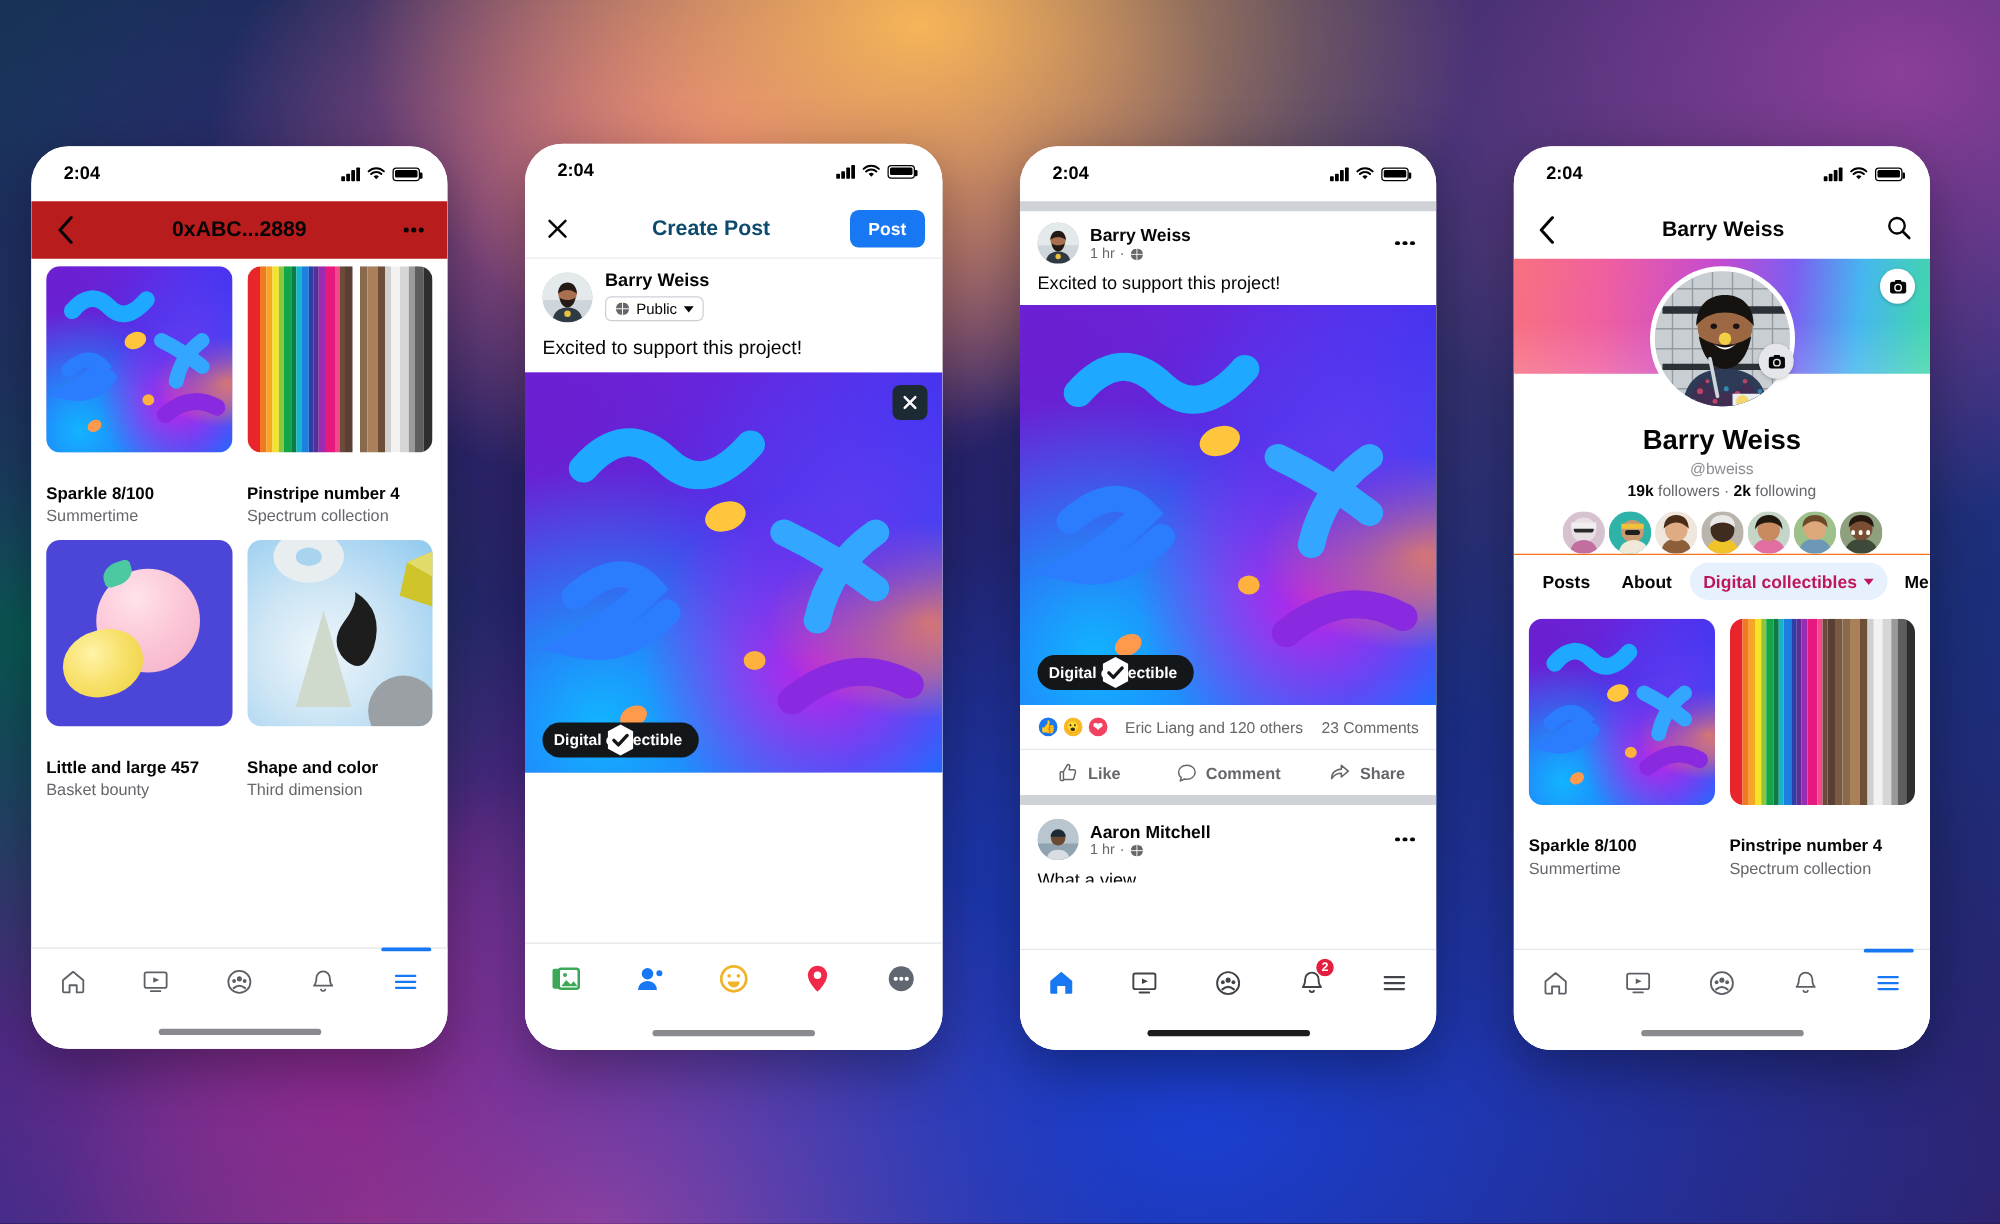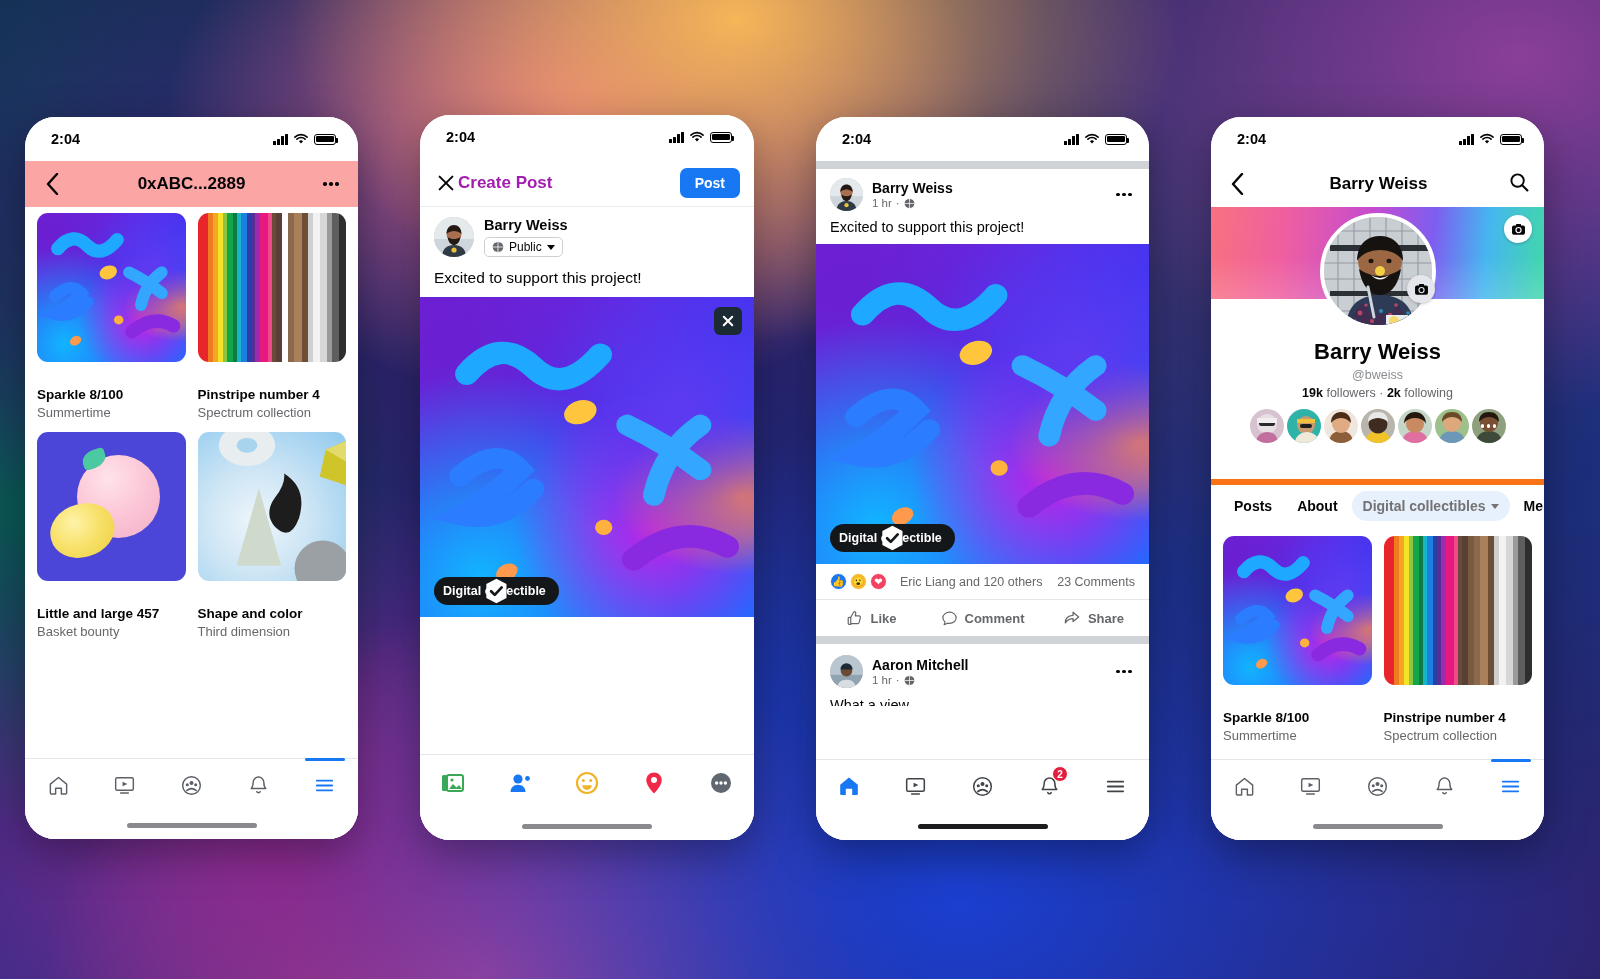--- a/index.html
+++ b/index.html
@@ -69,21 +69,21 @@
   .tabitem { position:relative; width:52px; height:52px; display:flex; align-items:center; justify-content:center; }
   .tabitem .ind { position:absolute; top:-1px; left:6px; right:6px; height:3px; border-radius:2px; background:#1877f2; }
   .badge {
     position:absolute; top:6px; right:7px; min-width:16px; height:16px; padding:0 3px;
     border-radius:9px; background:#e41e3f; color:#fff; font-size:10px; font-weight:bold;
     display:flex; align-items:center; justify-content:center; border:1.6px solid #fff;
   }
 
   
   .p-head {
-    flex:0 0 46px; display:flex; align-items:center; padding:0 16px; background:#fca5a5;
+    flex:0 0 46px; display:flex; align-items:center; padding:0 16px; background:#b91c1c;
   }
   .p-head .title { flex:1; text-align:center; font-size:17px; font-weight:bold; color:#050505; }
   .ic-back { width:22px; display:flex; align-items:center; justify-content:center; }
   .ic-dots { width:22px; display:flex; align-items:center; justify-content:center; gap:2.5px; }
   .ic-dots i { width:3.6px; height:3.6px; border-radius:50%; background:#050505; display:block; }
 
   .grid { padding: 6px 12px 0; display:grid; grid-template-columns:1fr 1fr; gap: 12px 12px; }
   .cell .thumb { width:100%; aspect-ratio:1/1; border-radius:11px; overflow:hidden; position:relative; }
   .cell .nm { font-size:13.5px; font-weight:bold; color:#050505; margin-top:25px; line-height:1.2;}
   .cell .sub { font-size:13px; color:#65676b; margin-top:2px; line-height:1.2; }
@@ -109,21 +109,21 @@
   .art-fruit .leaf { position:absolute; left:30%; top:12%; width:16%; height:12%;
     background:#4cc8a3; border-radius:60% 20% 60% 20%; transform:rotate(-18deg); }
   .art-fruit .lemon { position:absolute; left:9%; top:48%; width:44%; height:36%; border-radius:50% 46% 50% 46%;
     background: radial-gradient(circle at 40% 32%, #fff3a8 0%, #f7e067 50%, #eccf3f 100%); transform:rotate(-14deg); }
 
   
   .art-shape { background: radial-gradient(circle at 40% 60%, #eef6fb 0%, #cfe6f5 40%, #8fc9ef 100%); position:relative; }
 
   
   .cp-head { flex:0 0 48px; display:flex; align-items:center; padding:0 14px; border-bottom:1px solid #e9ebee; }
-  .cp-head .ttl { flex:1; text-align:left; font-size:17px; font-weight:bold; color:#a21caf; }
+  .cp-head .ttl { flex:1; text-align:center; font-size:17px; font-weight:bold; color:#0c4a6e; }
   .btn-post { background:#1877f2; color:#fff; font-size:14px; font-weight:bold;
               padding:7px 15px; border-radius:7px; border:none; }
   .ic-x { width:24px; height:24px; position:relative; }
   .ic-x::before,.ic-x::after { content:""; position:absolute; left:2px; top:11px; width:20px; height:2px; background:#050505; border-radius:2px; }
   .ic-x::before { transform:rotate(45deg);} .ic-x::after { transform:rotate(-45deg);}
 
   .cp-author { display:flex; align-items:center; gap:10px; padding:10px 14px 4px; }
   .av { border-radius:50%; overflow:hidden; flex:0 0 auto; background:#ccc; position:relative; }
   .cp-author .nm { font-size:14.5px; font-weight:bold; color:#050505; }
   .aud-chip { display:inline-flex; align-items:center; gap:5px; margin-top:4px;
@@ -175,23 +175,23 @@
   .pf-stats b { color:#050505; }
   .friends { display:flex; justify-content:center; gap:3px; margin-top:9px; padding:0 8px; }
   .friends .fav { width:34px; height:34px; border-radius:50%; overflow:hidden; position:relative; flex:0 0 34px; }
   .pf-btns { display:flex; gap:8px; padding:11px 14px 10px; }
   .b-blue { flex:1.06; background:#1877f2; color:#fff; border-radius:7px; padding:9px 0; font-size:14px;
             font-weight:bold; display:flex; align-items:center; justify-content:center; gap:7px; border:none;}
   .b-grey { flex:1.06; background:#e4e6eb; color:#050505; border-radius:7px; padding:9px 0; font-size:14px;
             font-weight:bold; display:flex; align-items:center; justify-content:center; gap:7px; border:none;}
   .b-sq { flex:0 0 42px; background:#e4e6eb; border-radius:7px; display:flex; align-items:center; justify-content:center; gap:2.5px;}
   .b-sq i{width:3.6px;height:3.6px;border-radius:50%;background:#050505;display:block;}
-  .tabs { display:flex; align-items:flex-end; gap:3px; padding:6px 12px 7px; border-top:6px solid #f97316; white-space:nowrap;margin-top:36px; }
+  .tabs { display:flex; align-items:flex-end; gap:3px; padding:6px 12px 7px; border-top:1px solid #f97316; white-space:nowrap; }
   .tabs .t { font-size:14px; font-weight:bold; color:#050505; padding:7px 11px; border-radius:16px; }
-  .tabs .t.on { color:#737373; background:#e7f0fd; display:flex; align-items:center; gap:5px; }
+  .tabs .t.on { color:#be185d; background:#e7f0fd; display:flex; align-items:center; gap:5px; }
 
   .caret { width:0;height:0;border-left:4.5px solid transparent;border-right:4.5px solid transparent;border-top:5px solid currentColor;display:inline-block;}
 </style>
 </head>
 <body>
 
 <div id="bg">
     <div class="base"></div>
   </div>
 

